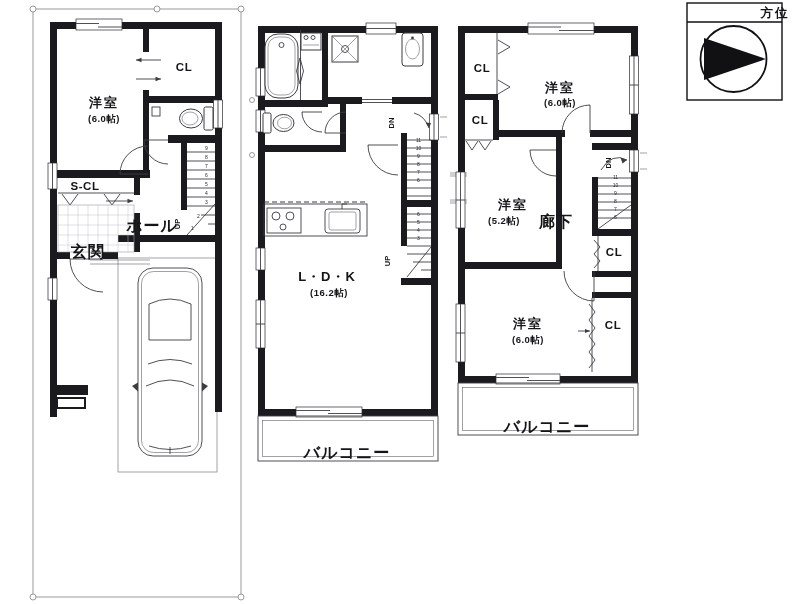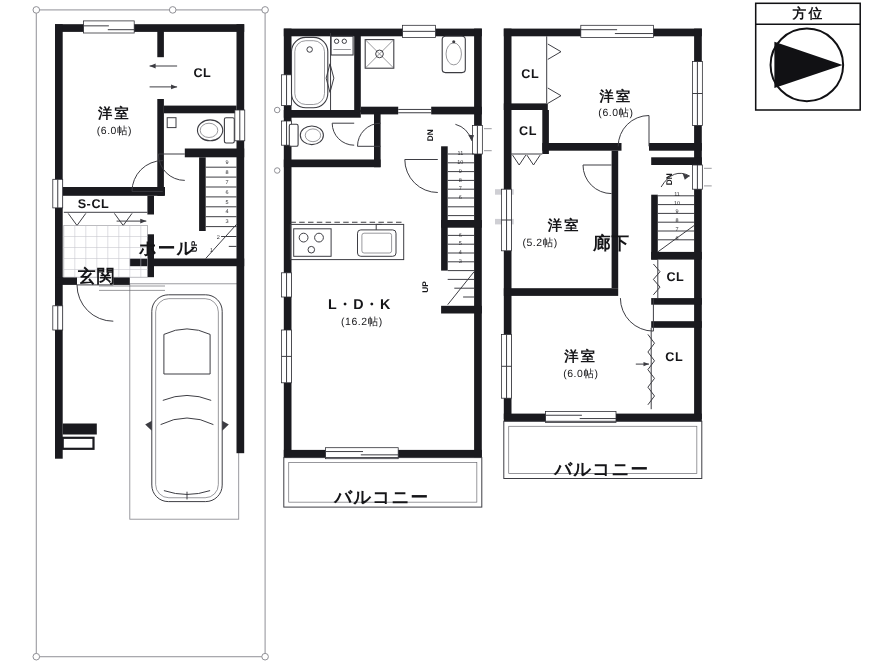--- a/index.html
+++ b/index.html
@@ -8,32 +8,32 @@
   svg{position:absolute;left:0;top:0;}
   .wall{fill:#1a1a1f;stroke:none;}
   .tl{fill:none;stroke:#3c3c42;stroke-width:0.9;}
   .tl2{fill:none;stroke:#63636a;stroke-width:0.6;}
   .site{fill:none;stroke:#9a9aa0;stroke-width:1;}
   .mk{fill:#ffffff;stroke:#8e8e94;stroke-width:0.9;}
   .win{fill:#ffffff;stroke:#2a2a30;stroke-width:0.7;}
   .fixw{fill:#ffffff;stroke:#3c3c42;stroke-width:1;}
   .grid{stroke:#c3c3c9;stroke-width:0.5;}
   .dash{fill:none;stroke:#3c3c42;stroke-width:1;stroke-dasharray:5,3;}
-  .lbl{position:absolute;transform:translate(-50%,-50%);white-space:nowrap;color:#151518;}
+  .lbl{position:absolute;transform:translate(-50%,-50%);white-space:nowrap;color:#151518;font-weight:bold;}
   .rm{font-size:13px;font-weight:bold;letter-spacing:2px;}
   .ar{font-size:9.5px;letter-spacing:0.5px;}
   .cl{font-size:11.5px;font-weight:bold;letter-spacing:0.5px;text-align:right;}
   .md{font-size:16px;font-weight:bold;letter-spacing:1px;margin-top:16px;}
   .sm{font-size:7.5px;font-weight:bold;}
   .rot{transform:translate(-50%,-50%) rotate(-90deg);}
   .nums{position:absolute;font-size:5px;line-height:9px;color:#2a2a2e;
         white-space:pre-line;text-align:center;}
   .nums2{line-height:8px;}
   .tiny{position:absolute;font-size:5px;color:#2a2a2e;}
-  .cmp{font-size:12.5px;font-weight:bold;letter-spacing:2px;}
+  .cmp{font-size:12.5px;font-weight:bold;letter-spacing:2px;margin-left:40px;}
 </style>
 </head>
 <body>
 
 <div id="page">
 
 <svg width="800" height="604" viewBox="0 0 800 604">
 
   <g>
     <rect x="33" y="9" width="208" height="588" class="site"></rect>
@@ -363,21 +363,21 @@
 7
 6</div>
   <div class="nums nums2" style="left:414px;top:210px;width:9px">6
 5
 4
 3</div>
 
   <div class="lbl rm" style="left:560px;top:88px">洋室</div>
   <div class="lbl ar" style="left:560px;top:103px">(6.0帖)</div>
   <div class="lbl rm" style="left:513px;top:205px">洋室</div>
-  <div class="lbl ar" style="left:491px;top:221px">(5.2帖)</div>
+  <div class="lbl ar" style="left:504px;top:221px">(5.2帖)</div>
   <div class="lbl rm" style="left:528px;top:324px">洋室</div>
   <div class="lbl ar" style="left:528px;top:340px">(6.0帖)</div>
   <div class="lbl md" style="left:556px;top:206px">廊下</div>
   <div class="lbl cl" style="left:482px;top:68px">CL</div>
   <div class="lbl cl" style="left:480px;top:120px">CL</div>
   <div class="lbl cl" style="left:614px;top:252px">CL</div>
   <div class="lbl cl" style="left:613px;top:325px">CL</div>
   <div class="lbl sm rot" style="left:608px;top:163px">DN</div>
   <div class="nums nums2" style="left:610px;top:173px;width:11px">11
 10

